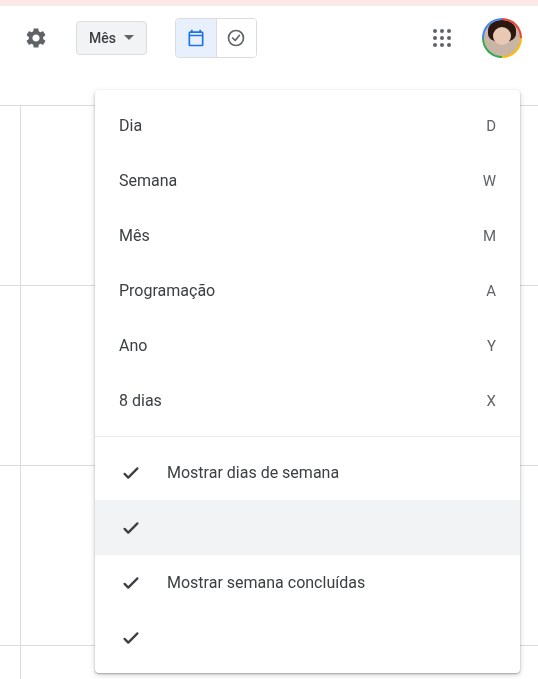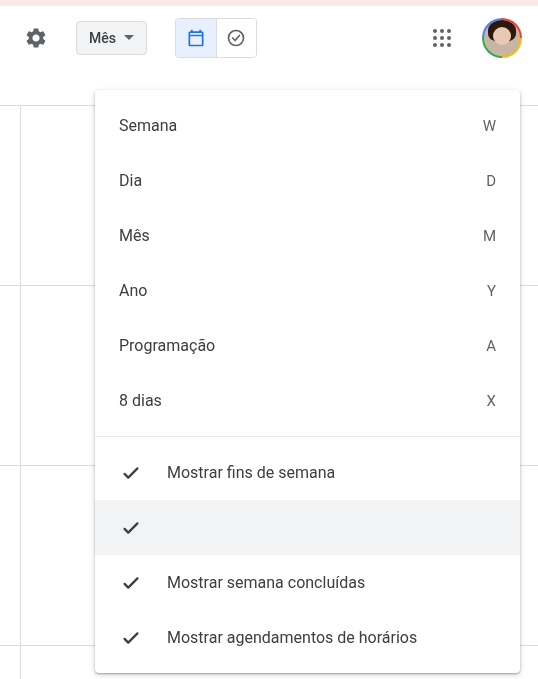--- a/index.html
+++ b/index.html
@@ -260,53 +260,53 @@
 <div class="grid-lines">
   <div class="vline"></div>
   <div class="hline" style="top:35px"></div>
   <div class="hline" style="top:215px"></div>
   <div class="hline" style="top:395px"></div>
   <div class="hline" style="top:575px"></div>
 </div>
 
 <div class="dropdown">
   <div class="menu-item">
+    <span>Dia</span>
+    <span class="shortcut">D</span>
+  </div>
+  <div class="menu-item">
     <span>Semana</span>
     <span class="shortcut">W</span>
   </div>
   <div class="menu-item">
-    <span>Dia</span>
-    <span class="shortcut">D</span>
-  </div>
-  <div class="menu-item">
     <span>Mês</span>
     <span class="shortcut">M</span>
   </div>
   <div class="menu-item">
+    <span>Programação</span>
+    <span class="shortcut">A</span>
+  </div>
+  <div class="menu-item">
     <span>Ano</span>
     <span class="shortcut">Y</span>
-  </div>
-  <div class="menu-item">
-    <span>Programação</span>
-    <span class="shortcut">A</span>
   </div>
   <div class="menu-item">
     <span>8 dias</span>
     <span class="shortcut">X</span>
   </div>
 
   <div class="divider"></div>
 
   <div class="toggle-item">
     <span class="check">
       <svg width="22" height="22" viewBox="0 0 24 24" fill="none" stroke="#3c4043" stroke-width="2.5" stroke-linecap="round" stroke-linejoin="round">
           <path d="M5 13l4 4L19 7"></path>
         </svg>
     </span>
-    <span>Mostrar fins de semana</span>
+    <span>Mostrar dias de semana</span>
   </div>
   <div class="toggle-item hovered">
     <span class="check">
       <svg width="22" height="22" viewBox="0 0 24 24" fill="none" stroke="#3c4043" stroke-width="2.5" stroke-linecap="round" stroke-linejoin="round">
           <path d="M5 13l4 4L19 7"></path>
         </svg>
     </span>
   </div>
   <div class="toggle-item">
     <span class="check">
@@ -315,15 +315,14 @@
         </svg>
     </span>
     <span>Mostrar semana concluídas</span>
   </div>
   <div class="toggle-item">
     <span class="check">
       <svg width="22" height="22" viewBox="0 0 24 24" fill="none" stroke="#3c4043" stroke-width="2.5" stroke-linecap="round" stroke-linejoin="round">
           <path d="M5 13l4 4L19 7"></path>
         </svg>
     </span>
-    <span>Mostrar agendamentos de horários</span>
   </div>
 </div>
 
 </body></html>

